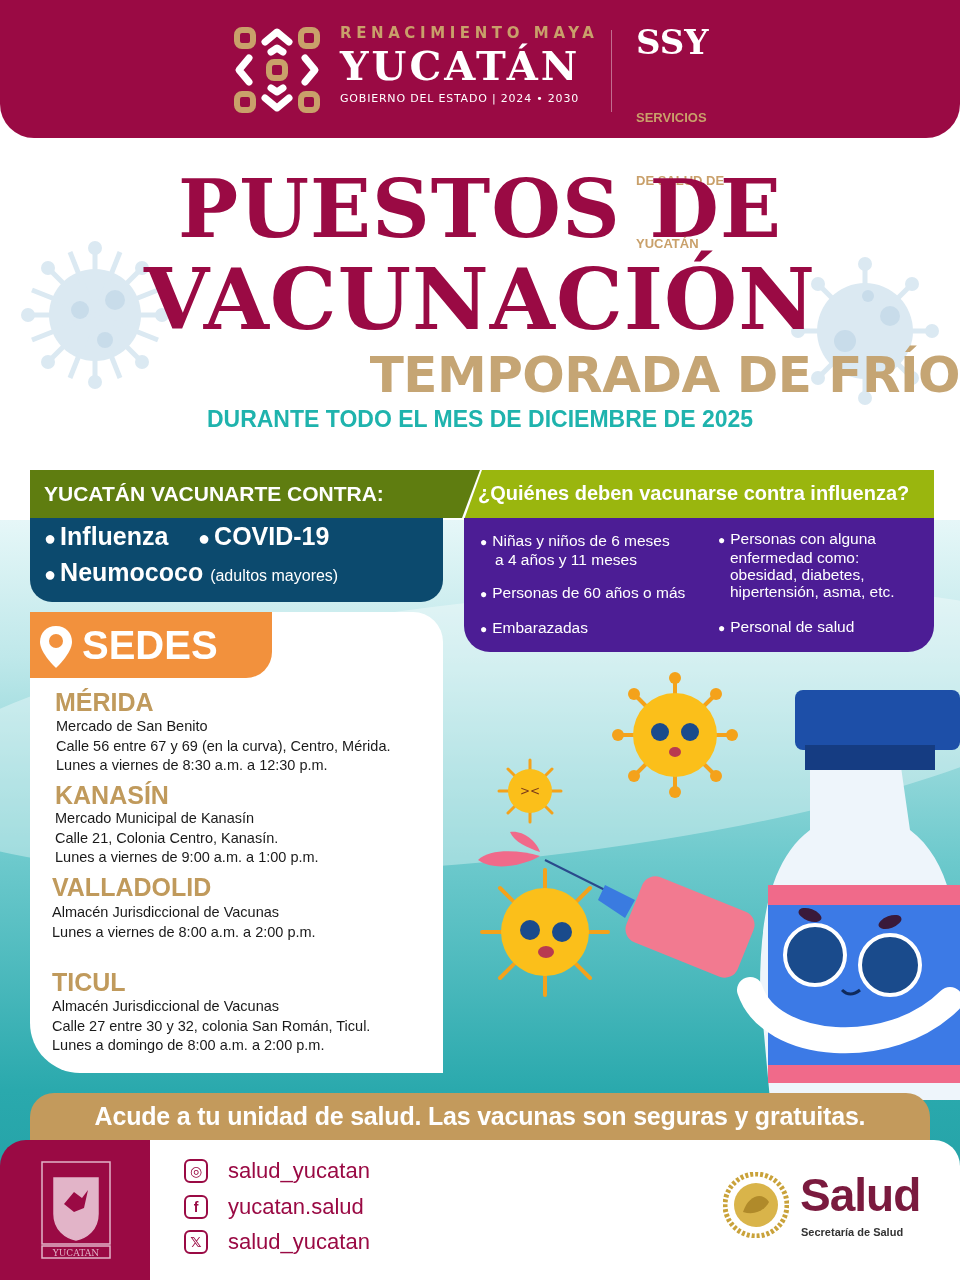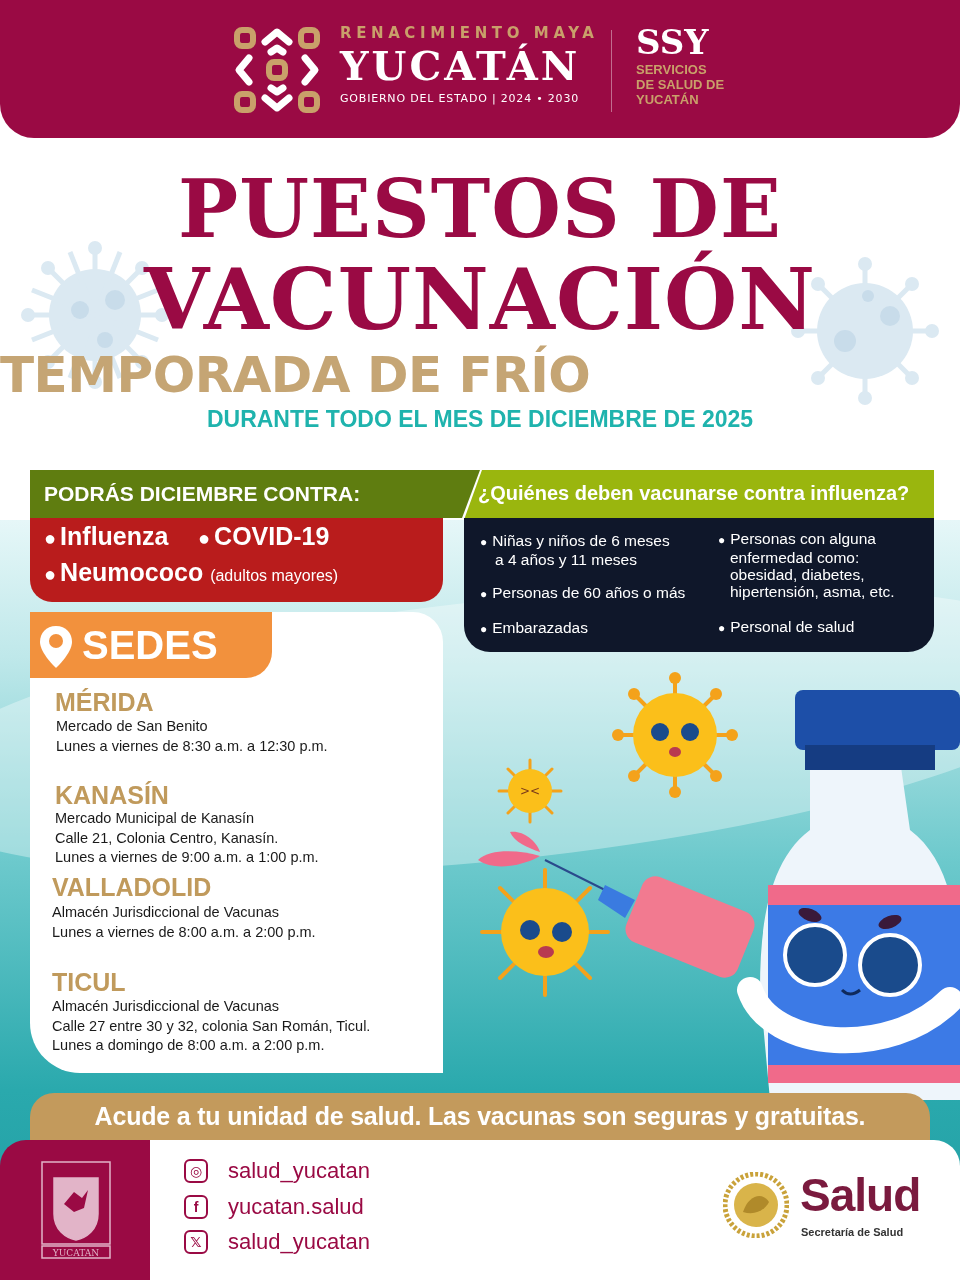--- a/index.html
+++ b/index.html
@@ -35,35 +35,35 @@
     color: #ffffff; font-family: "DejaVu Serif", serif; font-weight: bold;
     font-size: 40px; letter-spacing: 3px; line-height: 44px; margin-top: 2px;
   }
   .logo-gob {
     color: #ffffff; font-size: 11px; letter-spacing: 0.8px; margin-top: 4px;
     font-family: "DejaVu Sans", sans-serif;
   }
   .logo-divider { position: absolute; left: 611px; top: 30px; width: 1px; height: 82px; background: rgba(255,255,255,0.4); }
   .ssy { position: absolute; left: 636px; top: 22px; }
   .ssy-big { color: #fff; font-family: "DejaVu Serif", serif; font-weight: bold; font-size: 34px; line-height: 40px; }
-  .ssy-small { color: #c9a06a; font-weight: bold; font-size: 13px; line-height: 15px; }
+  .ssy-small { color: #c9a06a; font-weight: bold; font-size: 13px; line-height: 15px; margin-top: 48px; }
 
   
   .bg-virus { position: absolute; }
 
   
   .title1, .title2 {
     position: absolute; left: 0; width: 960px; text-align: center;
     color: #9a0a44; font-family: "DejaVu Serif", serif; font-weight: bold;
     font-size: 80px; letter-spacing: 1px; line-height: 90px;
   }
   .title1 { top: 164px; }
   .title2 { top: 255px; font-size: 84px; }
   .subtitle {
-    position: absolute; left: 0; top: 345px; width: 960px; text-align: left;
+    position: absolute; left: 0; top: 345px; width: 960px; text-align: right;
     color: #c5a574; font-weight: bold; font-size: 50px; line-height: 60px;
     font-family: "DejaVu Sans", sans-serif; letter-spacing: -0.5px;
   }
   .dateline {
     position: absolute; left: 0; top: 404px; width: 960px; text-align: center;
     color: #1fb3ad; font-weight: bold; font-size: 23px; line-height: 30px;
   }
 
   
   .bar-left {
@@ -79,31 +79,31 @@
   .bar-left-text {
     position: absolute; left: 44px; top: 482px; color: #fff; font-weight: bold; font-size: 21px;
   }
   .bar-right-text {
     position: absolute; left: 478px; top: 482px; color: #fff; font-weight: bold; font-size: 20px;
   }
 
   
   .vaccines {
     position: absolute; left: 30px; top: 518px; width: 413px; height: 84px;
-    background: #b91c1c; border-radius: 0 0 22px 22px;
+    background: #0c4a6e; border-radius: 0 0 22px 22px;
     color: #fff; font-weight: bold;
   }
   .vac-row { position: absolute; left: 14px; font-size: 25px; white-space: nowrap; }
   .vac-row .dot { font-size: 20px; margin-right: 4px; }
   .vac-small { font-size: 16px; font-weight: normal; }
 
   
   .who {
     position: absolute; left: 464px; top: 518px; width: 470px; height: 134px;
-    background: #0f172a; border-radius: 0 0 26px 26px;
+    background: #4c1d95; border-radius: 0 0 26px 26px;
     color: #fff;
   }
   .who-item { position: absolute; font-size: 15.5px; line-height: 17px; }
   .who-item .dot { font-size: 12px; margin-right: 5px; }
 
   
   .sedes-card {
     position: absolute; left: 30px; top: 612px; width: 413px; height: 461px;
     background: #ffffff; border-radius: 0 30px 0 50px;
   }
@@ -252,21 +252,21 @@
   <div class="ssy-small">YUCATÁN</div>
 </div>
 
 <div class="title1">PUESTOS DE</div>
 <div class="title2">VACUNACIÓN</div>
 <div class="subtitle">TEMPORADA DE FRÍO</div>
 <div class="dateline">DURANTE TODO EL MES DE DICIEMBRE DE 2025</div>
 
 <div class="bar-left"></div>
 <div class="bar-right"></div>
-<div class="bar-left-text">PODRÁS DICIEMBRE CONTRA:</div>
+<div class="bar-left-text">YUCATÁN VACUNARTE CONTRA:</div>
 <div class="bar-right-text">¿Quiénes deben vacunarse contra influenza?</div>
 
 <div class="vaccines">
   <div class="vac-row" style="top:4px">
     <span class="dot">●</span><span>Influenza</span>
   </div>
   <div class="vac-row" style="top:4px;left:168px">
     <span class="dot">●</span><span>COVID-19</span>
   </div>
   <div class="vac-row" style="top:40px">
@@ -301,20 +301,21 @@
 <div class="sedes-tab"></div>
 <svg class="pin" viewBox="0 0 36 46">
   <path d="M18 2 C8 2 2 9 2 18 C2 29 18 44 18 44 C18 44 34 29 34 18 C34 9 28 2 18 2 Z" fill="#fff"></path>
   <circle cx="18" cy="17" r="7" fill="#f2913d"></circle>
 </svg>
 <div class="sedes-label">SEDES</div>
 
 <div class="city" style="left:55px;top:688px">MÉRIDA</div>
 <div class="addr" style="left:56px;top:717px">
   <div>Mercado de San Benito</div>
+  <div>Calle 56 entre 67 y 69 (en la curva), Centro, Mérida.</div>
   <div>Lunes a viernes de 8:30 a.m. a 12:30 p.m.</div>
 </div>
 
 <div class="city" style="left:55px;top:781px">KANASÍN</div>
 <div class="addr" style="left:55px;top:809px">
   <div>Mercado Municipal de Kanasín</div>
   <div>Calle 21, Colonia Centro, Kanasín.</div>
   <div>Lunes a viernes de 9:00 a.m. a 1:00 p.m.</div>
 </div>
 

